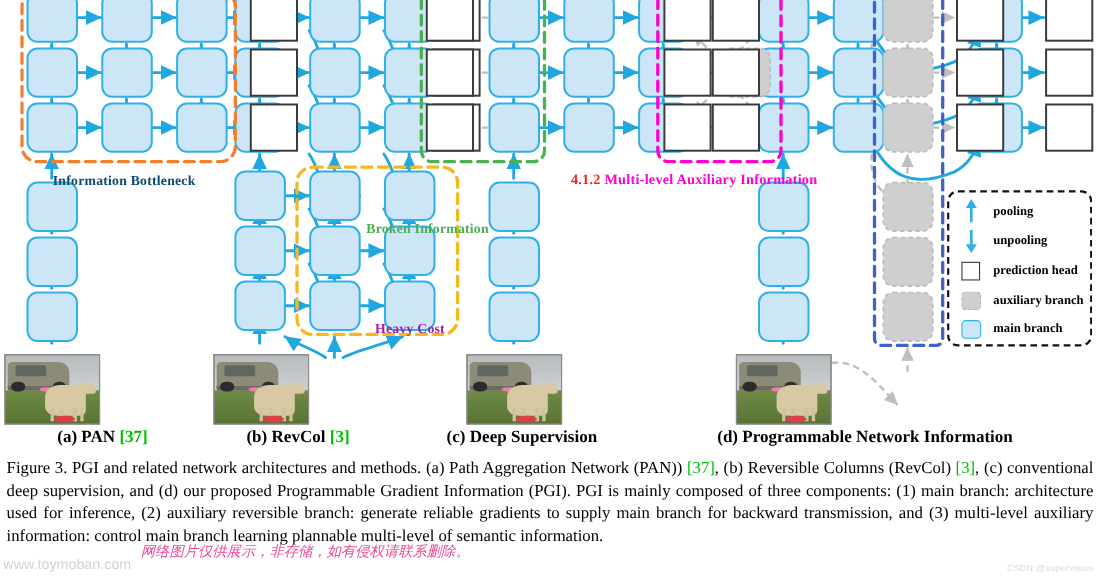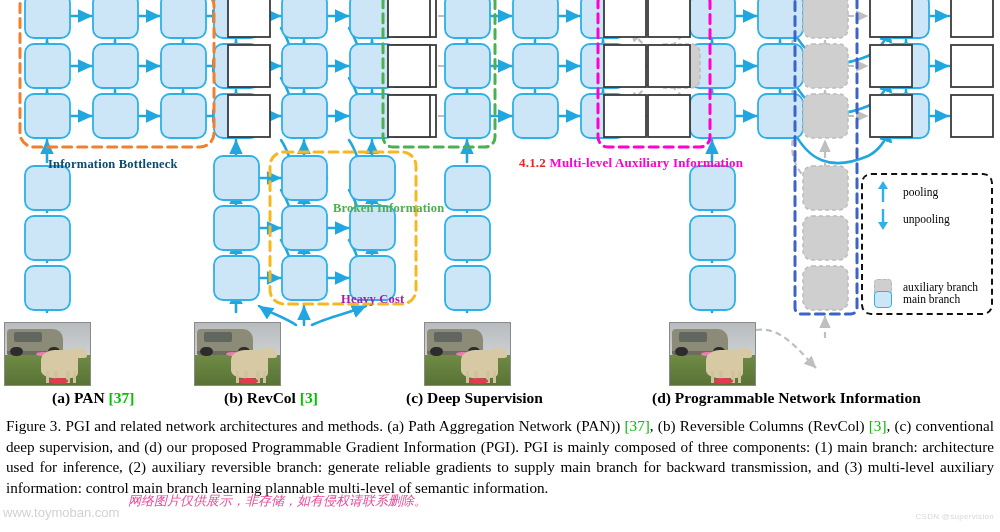--- a/index.html
+++ b/index.html
@@ -44,21 +44,21 @@
   .ann.yellow{color:#a21caf;font-size:12.5px;text-align:right;}
   .ann.magenta{color:#FF00D0;font-size:13px;}
   .ann.blue{color:#3C64C8;font-size:13px;}
   .ann .sec{color:#E8262A;}
 
   
   #legend{position:absolute;left:861px;top:173px;width:132px;height:142px;
           border:2.6px dashed #111;border-radius:10px;background:#fff;
           box-sizing:border-box;}
   .lg-row{position:absolute;left:8px;display:flex;align-items:center;height:22px;}
-  .lg-txt{font-size:11.5px;font-weight:normal;margin-left:9px;
+  .lg-txt{font-size:11.5px;font-weight:bold;margin-left:9px;
           font-family:"Liberation Serif",serif;}
   .lg-ico{width:23px;display:flex;justify-content:center;align-items:center;}
   .sq-white{width:15px;height:15px;border:1.6px solid #3b3b3b;background:#fff;}
   .sq-gray{width:16px;height:15px;border:1.5px dashed #b5b5b5;background:#cfcfcf;border-radius:4px;}
   .sq-blue{width:16px;height:15px;border:1.5px solid #2FB0E8;background:#CCE6F7;border-radius:4px;}
 
   
   .subcap{position:absolute;font-weight:bold;font-size:15.5px;white-space:nowrap;}
   .subcap .ref{color:#00C000;}
 
@@ -445,21 +445,27 @@
     </div>
     <div class="lg-row" style="top:33px;">
       <span class="lg-ico">
         <svg width="12" height="22" viewBox="0 0 12 22">
           <line x1="6" y1="1" x2="6" y2="17" stroke="#2FB0E8" stroke-width="2.4"></line>
           <path d="M6,22 L11,14 L1,14 z" fill="#2FB0E8"></path>
         </svg>
       </span>
       <span class="lg-txt">unpooling</span>
     </div>
-    <div class="lg-row" style="top:101px;">
+    <div class="lg-row" style="top:60px;">
+      <span class="lg-ico">
+        <span class="sq-white"></span>
+      </span>
+      <span class="lg-txt">prediction head</span>
+    </div>
+    <div class="lg-row" style="top:87px;">
       <span class="lg-ico">
         <span class="sq-gray"></span>
       </span>
       <span class="lg-txt">auxiliary branch</span>
     </div>
     <div class="lg-row" style="top:113px;">
       <span class="lg-ico">
         <span class="sq-blue"></span>
       </span>
       <span class="lg-txt">main branch</span>

